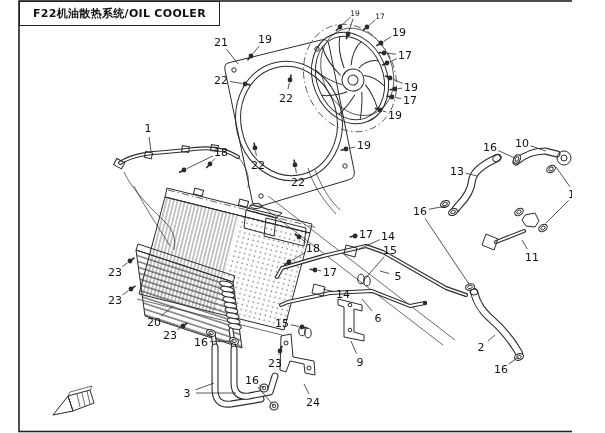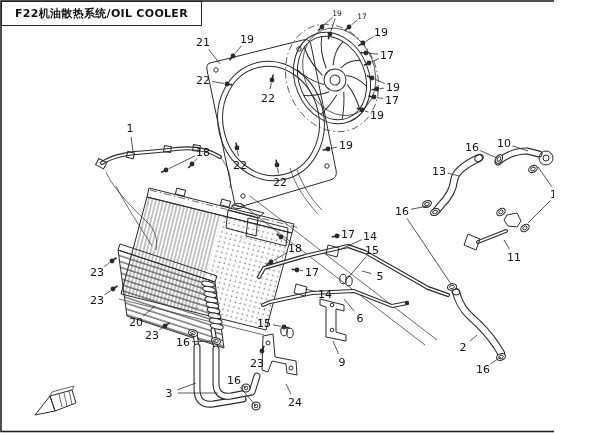--- a/index.html
+++ b/index.html
@@ -1,17 +1,17 @@
 <!DOCTYPE html>
 <html><head>
 <meta charset="utf-8">
 <style>
   html,body{margin:0;padding:0;background:#fff;}
   .page{position:relative;width:554px;height:433px;background:#fff;overflow:hidden;
-        font-family:"DejaVu Sans","Liberation Sans",sans-serif;}
+        font-family:"DejaVu Sans","Liberation Sans",sans-serif;margin-left:18px;}
   .title-box{position:absolute;left:1px;top:1px;width:201px;height:25px;
         border:1.6px solid #222;box-sizing:border-box;display:flex;align-items:center;
         justify-content:center;font-weight:bold;font-size:11px;color:#111;
         letter-spacing:.3px;background:#fff;z-index:3;}
   svg{position:absolute;left:0;top:0;}
   .ln{stroke:#2b2b2b;fill:none;stroke-width:1;}
   .thin{stroke:#2b2b2b;fill:none;stroke-width:.7;}
   .dashdot{stroke:#444;fill:none;stroke-width:.8;stroke-dasharray:7 3 1.5 3;}
   .tube{stroke:#2b2b2b;fill:none;stroke-linecap:round;stroke-linejoin:round;}
   .tube-in{stroke:#fff;fill:none;stroke-linecap:round;stroke-linejoin:round;}

